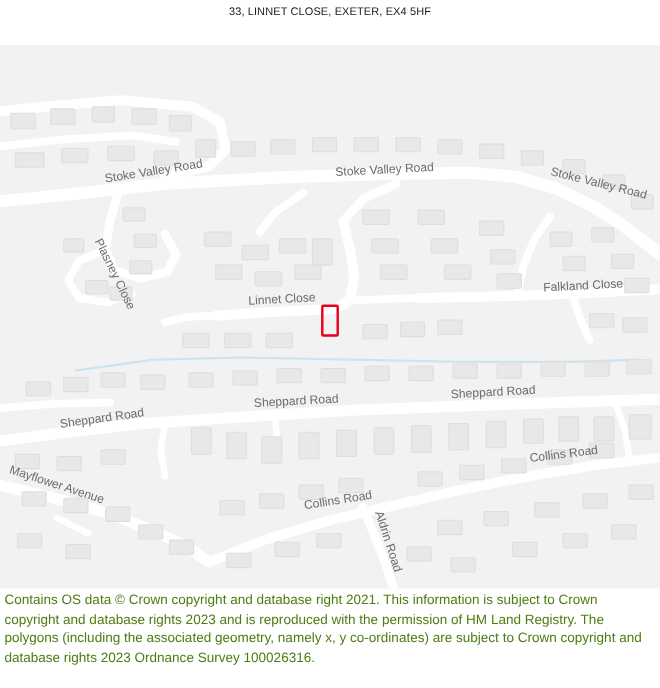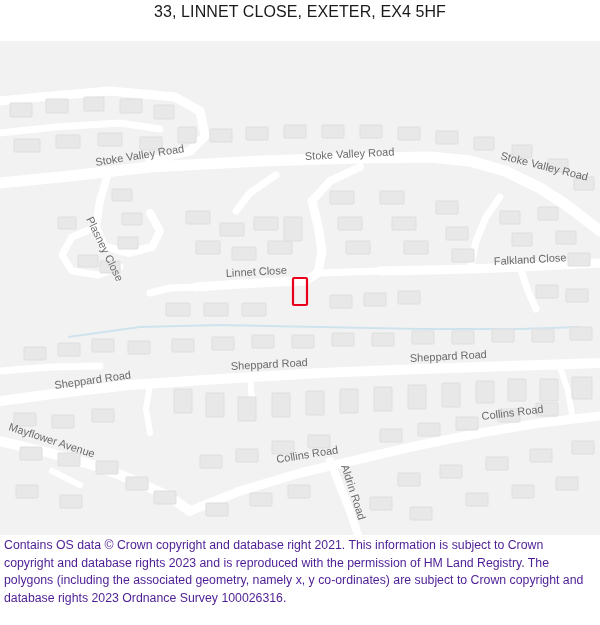--- a/index.html
+++ b/index.html
@@ -22,21 +22,21 @@
   
   .header {
     position: absolute;
     top: 0;
     left: 0;
     width: 600px;
     height: 41px;
     text-align: center;
   }
   .header .title {
-    font-size: 16px;
+    font-size: 10px;
     color: #1a1a1a;
     line-height: 14px;
     margin-top: 5px;
     letter-spacing: 0.1px;
   }
   .header .subtitle {
     font-size: 12.5px;
     color: #1a1a1a;
     line-height: 14px;
     margin-top: 5px;
@@ -57,21 +57,21 @@
   
   .footer {
     position: absolute;
     top: 537px;
     left: 0;
     width: 600px;
     padding: 0 4px;
     box-sizing: border-box;
     font-size: 12.3px;
     line-height: 17.6px;
-    color: #4c1d95;
+    color: #4d7c0f;
   }
   .footer p {
     margin: 0;
   }
 </style>
 </head>
 <body>
 
 <div id="page">
 

